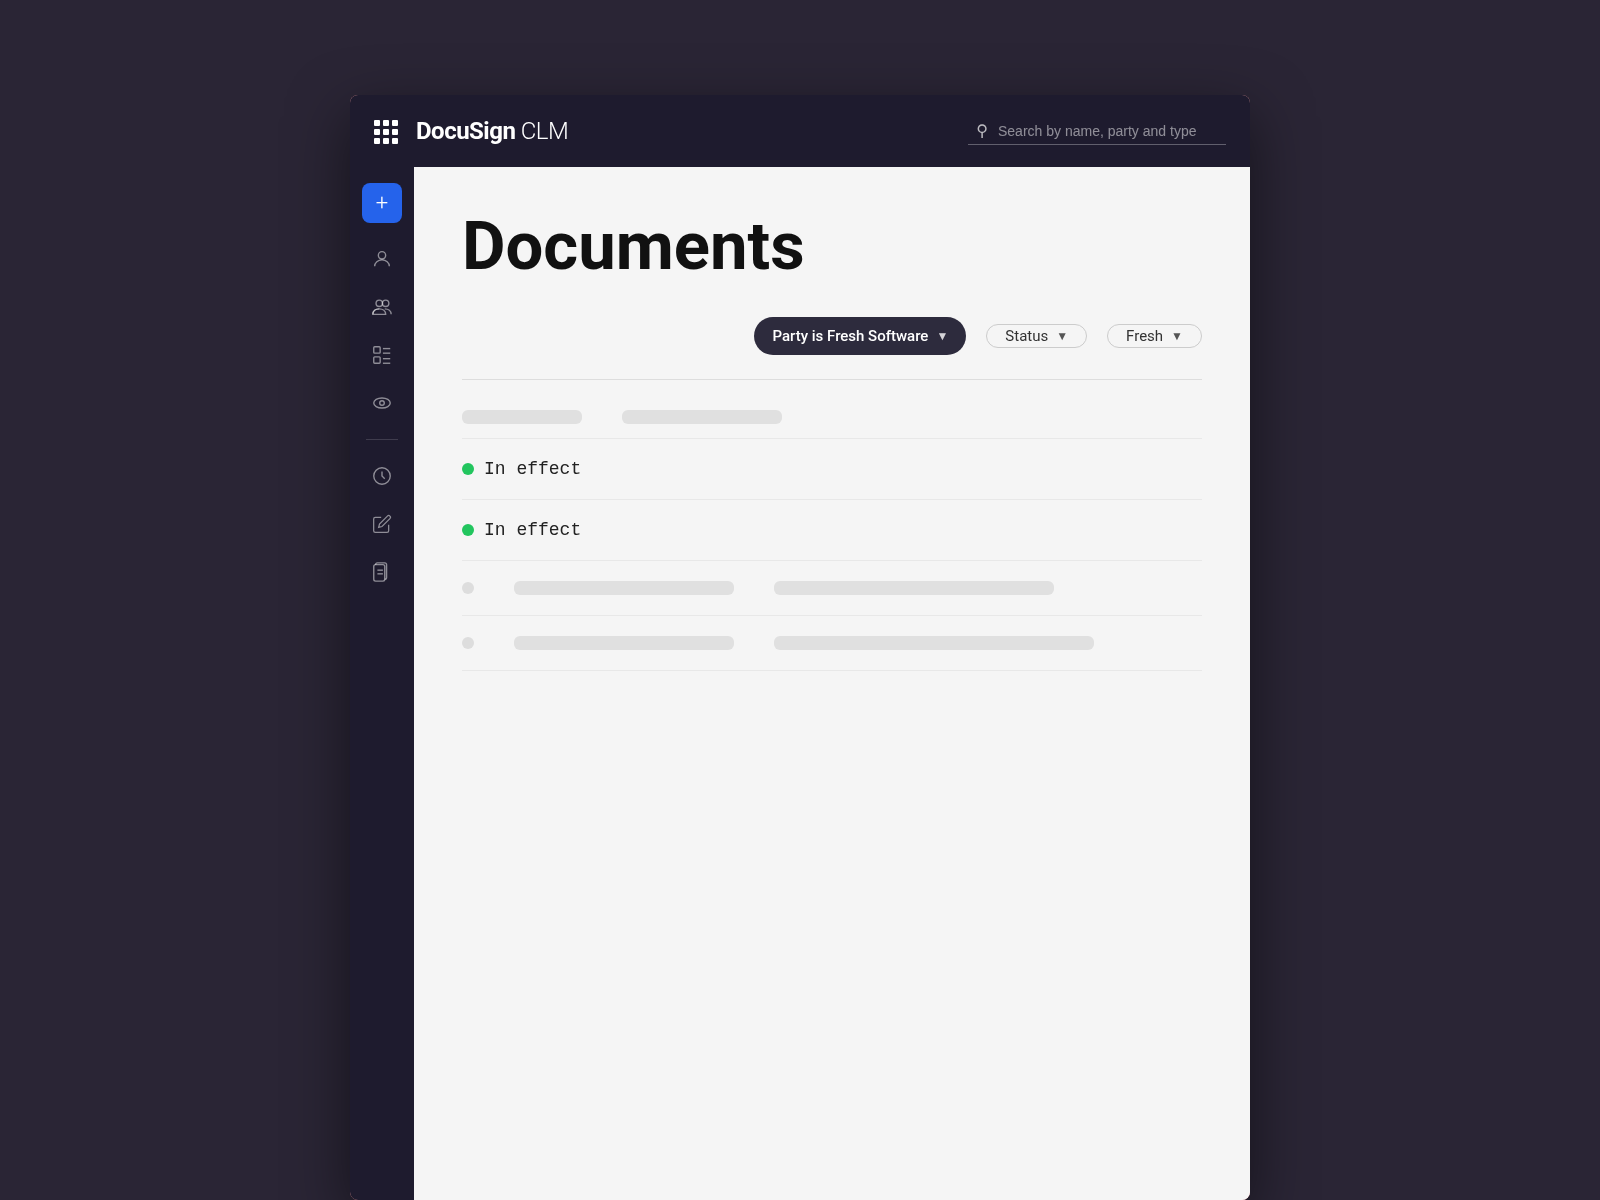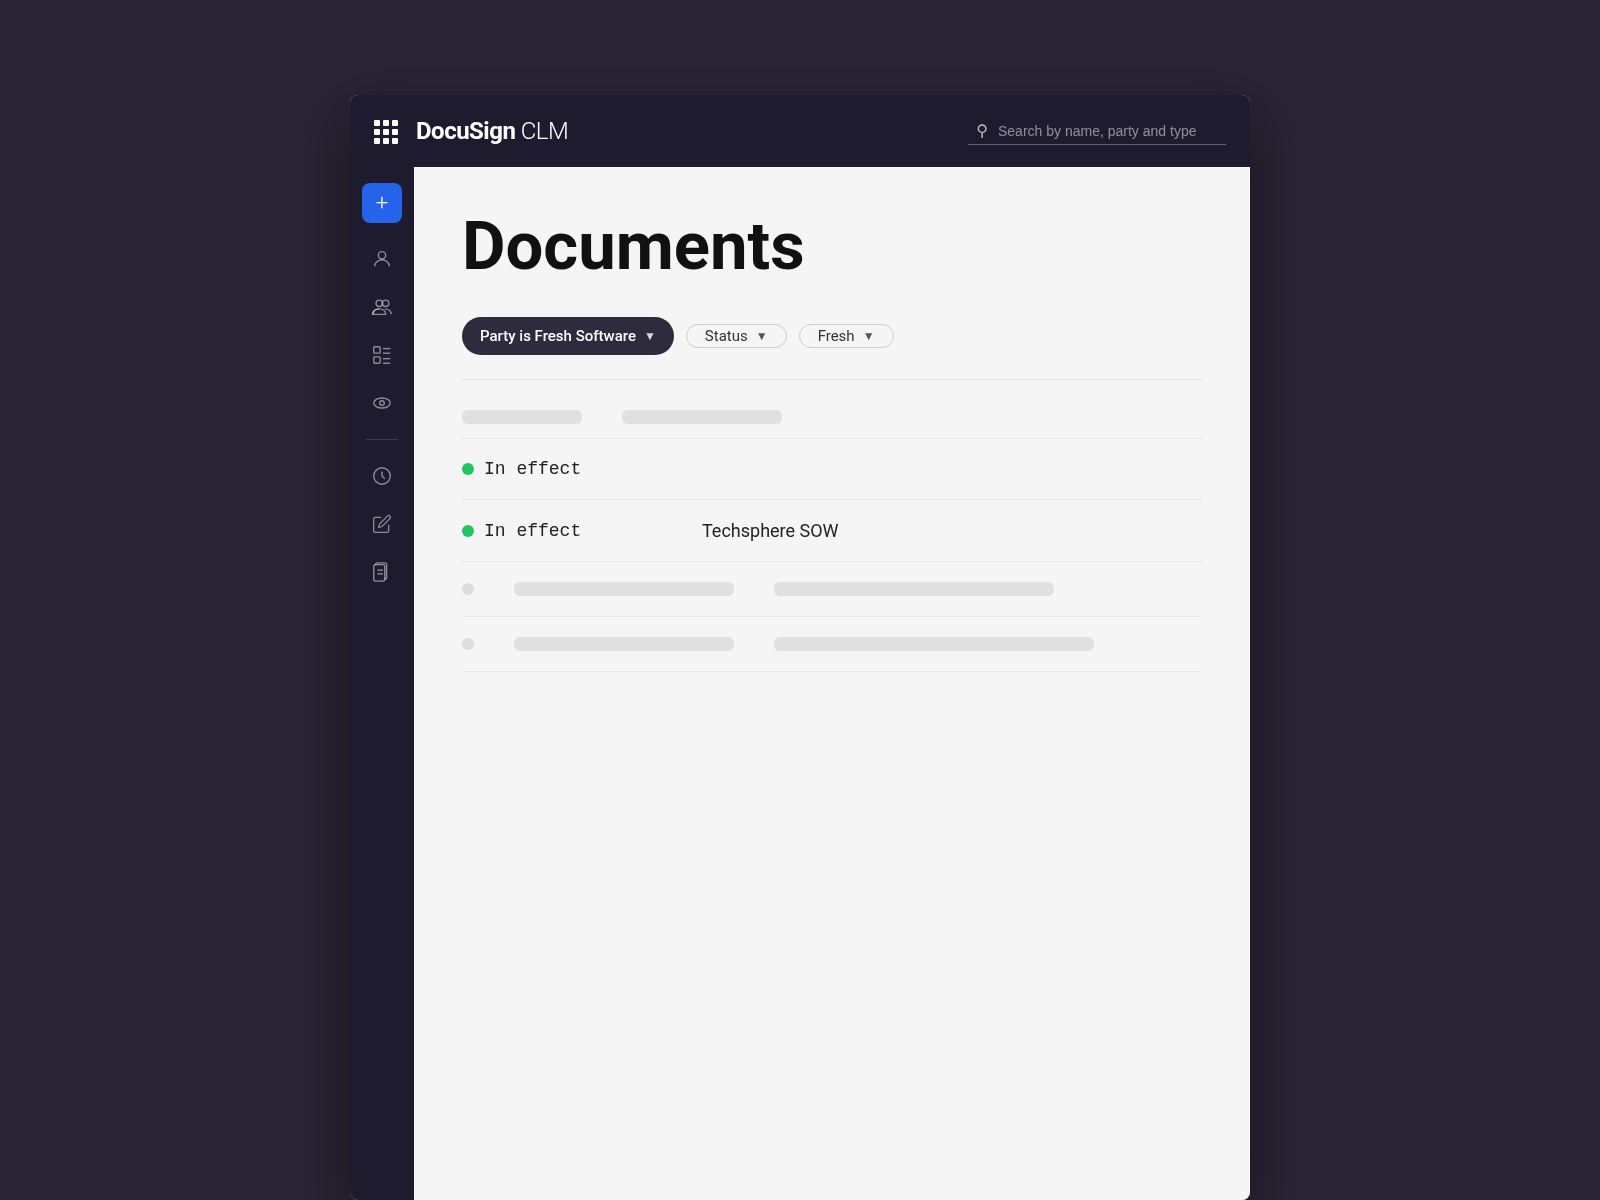--- a/index.html
+++ b/index.html
@@ -171,22 +171,23 @@
       font-size: 67px;
       font-weight: 700;
       color: #111;
       margin-bottom: 32px;
     }
 
     
     .filter-bar {
       display: flex;
       align-items: center;
-      gap: 12px;
+      gap: 20px;
       margin-bottom: 24px;
+      justify-content: flex-end;
     }
 
     .filter-chip-active {
       display: flex;
       align-items: center;
       gap: 8px;
       background: #2d2b3d;
       color: #fff;
       border-radius: 24px;
       padding: 10px 18px;
@@ -429,21 +430,20 @@
               <div class="status-dot green"></div>
               <span class="status-label">In effect</span>
             </div>
           </div>
 
           <div class="doc-row">
             <div class="status-col">
               <div class="status-dot green"></div>
               <span class="status-label">In effect</span>
             </div>
-            <div class="doc-name">Techsphere SOW</div>
           </div>
 
           <div class="skeleton-row-main">
             <div class="skeleton-dot"></div>
             <div class="skeleton-block long"></div>
             <div class="skeleton-block" style="width:280px;"></div>
           </div>
 
           <div class="skeleton-row-main">
             <div class="skeleton-dot"></div>

